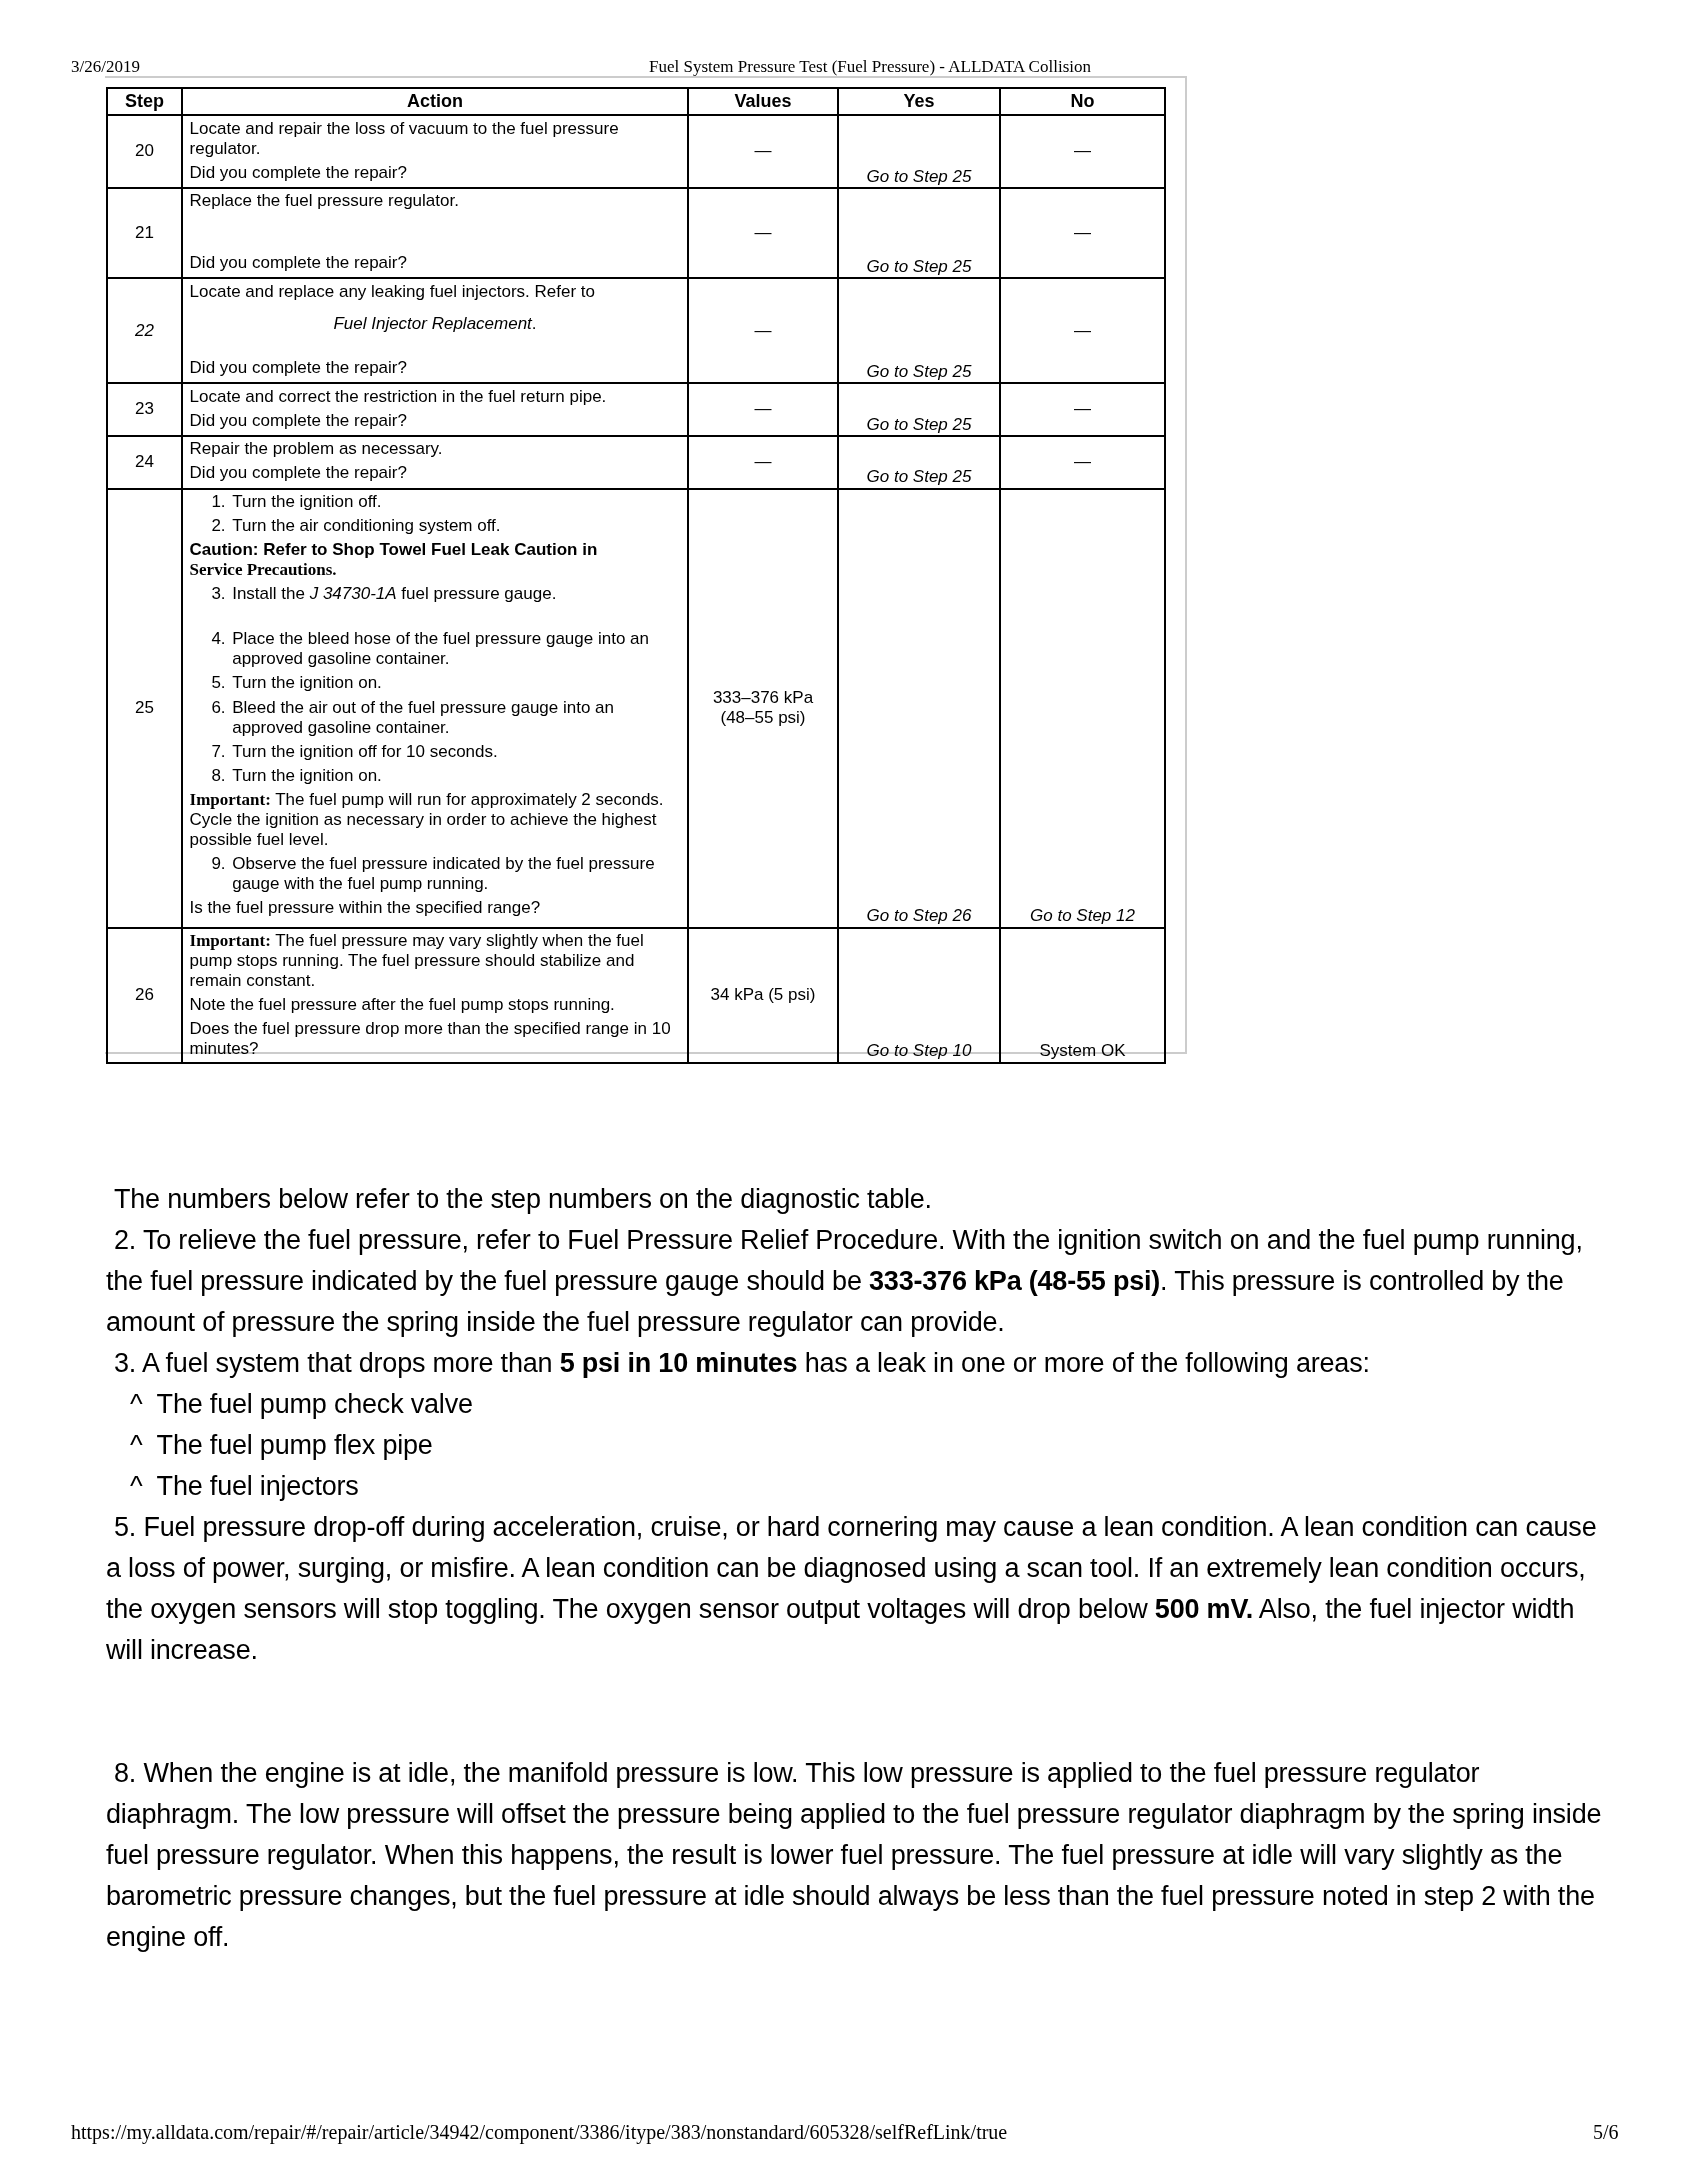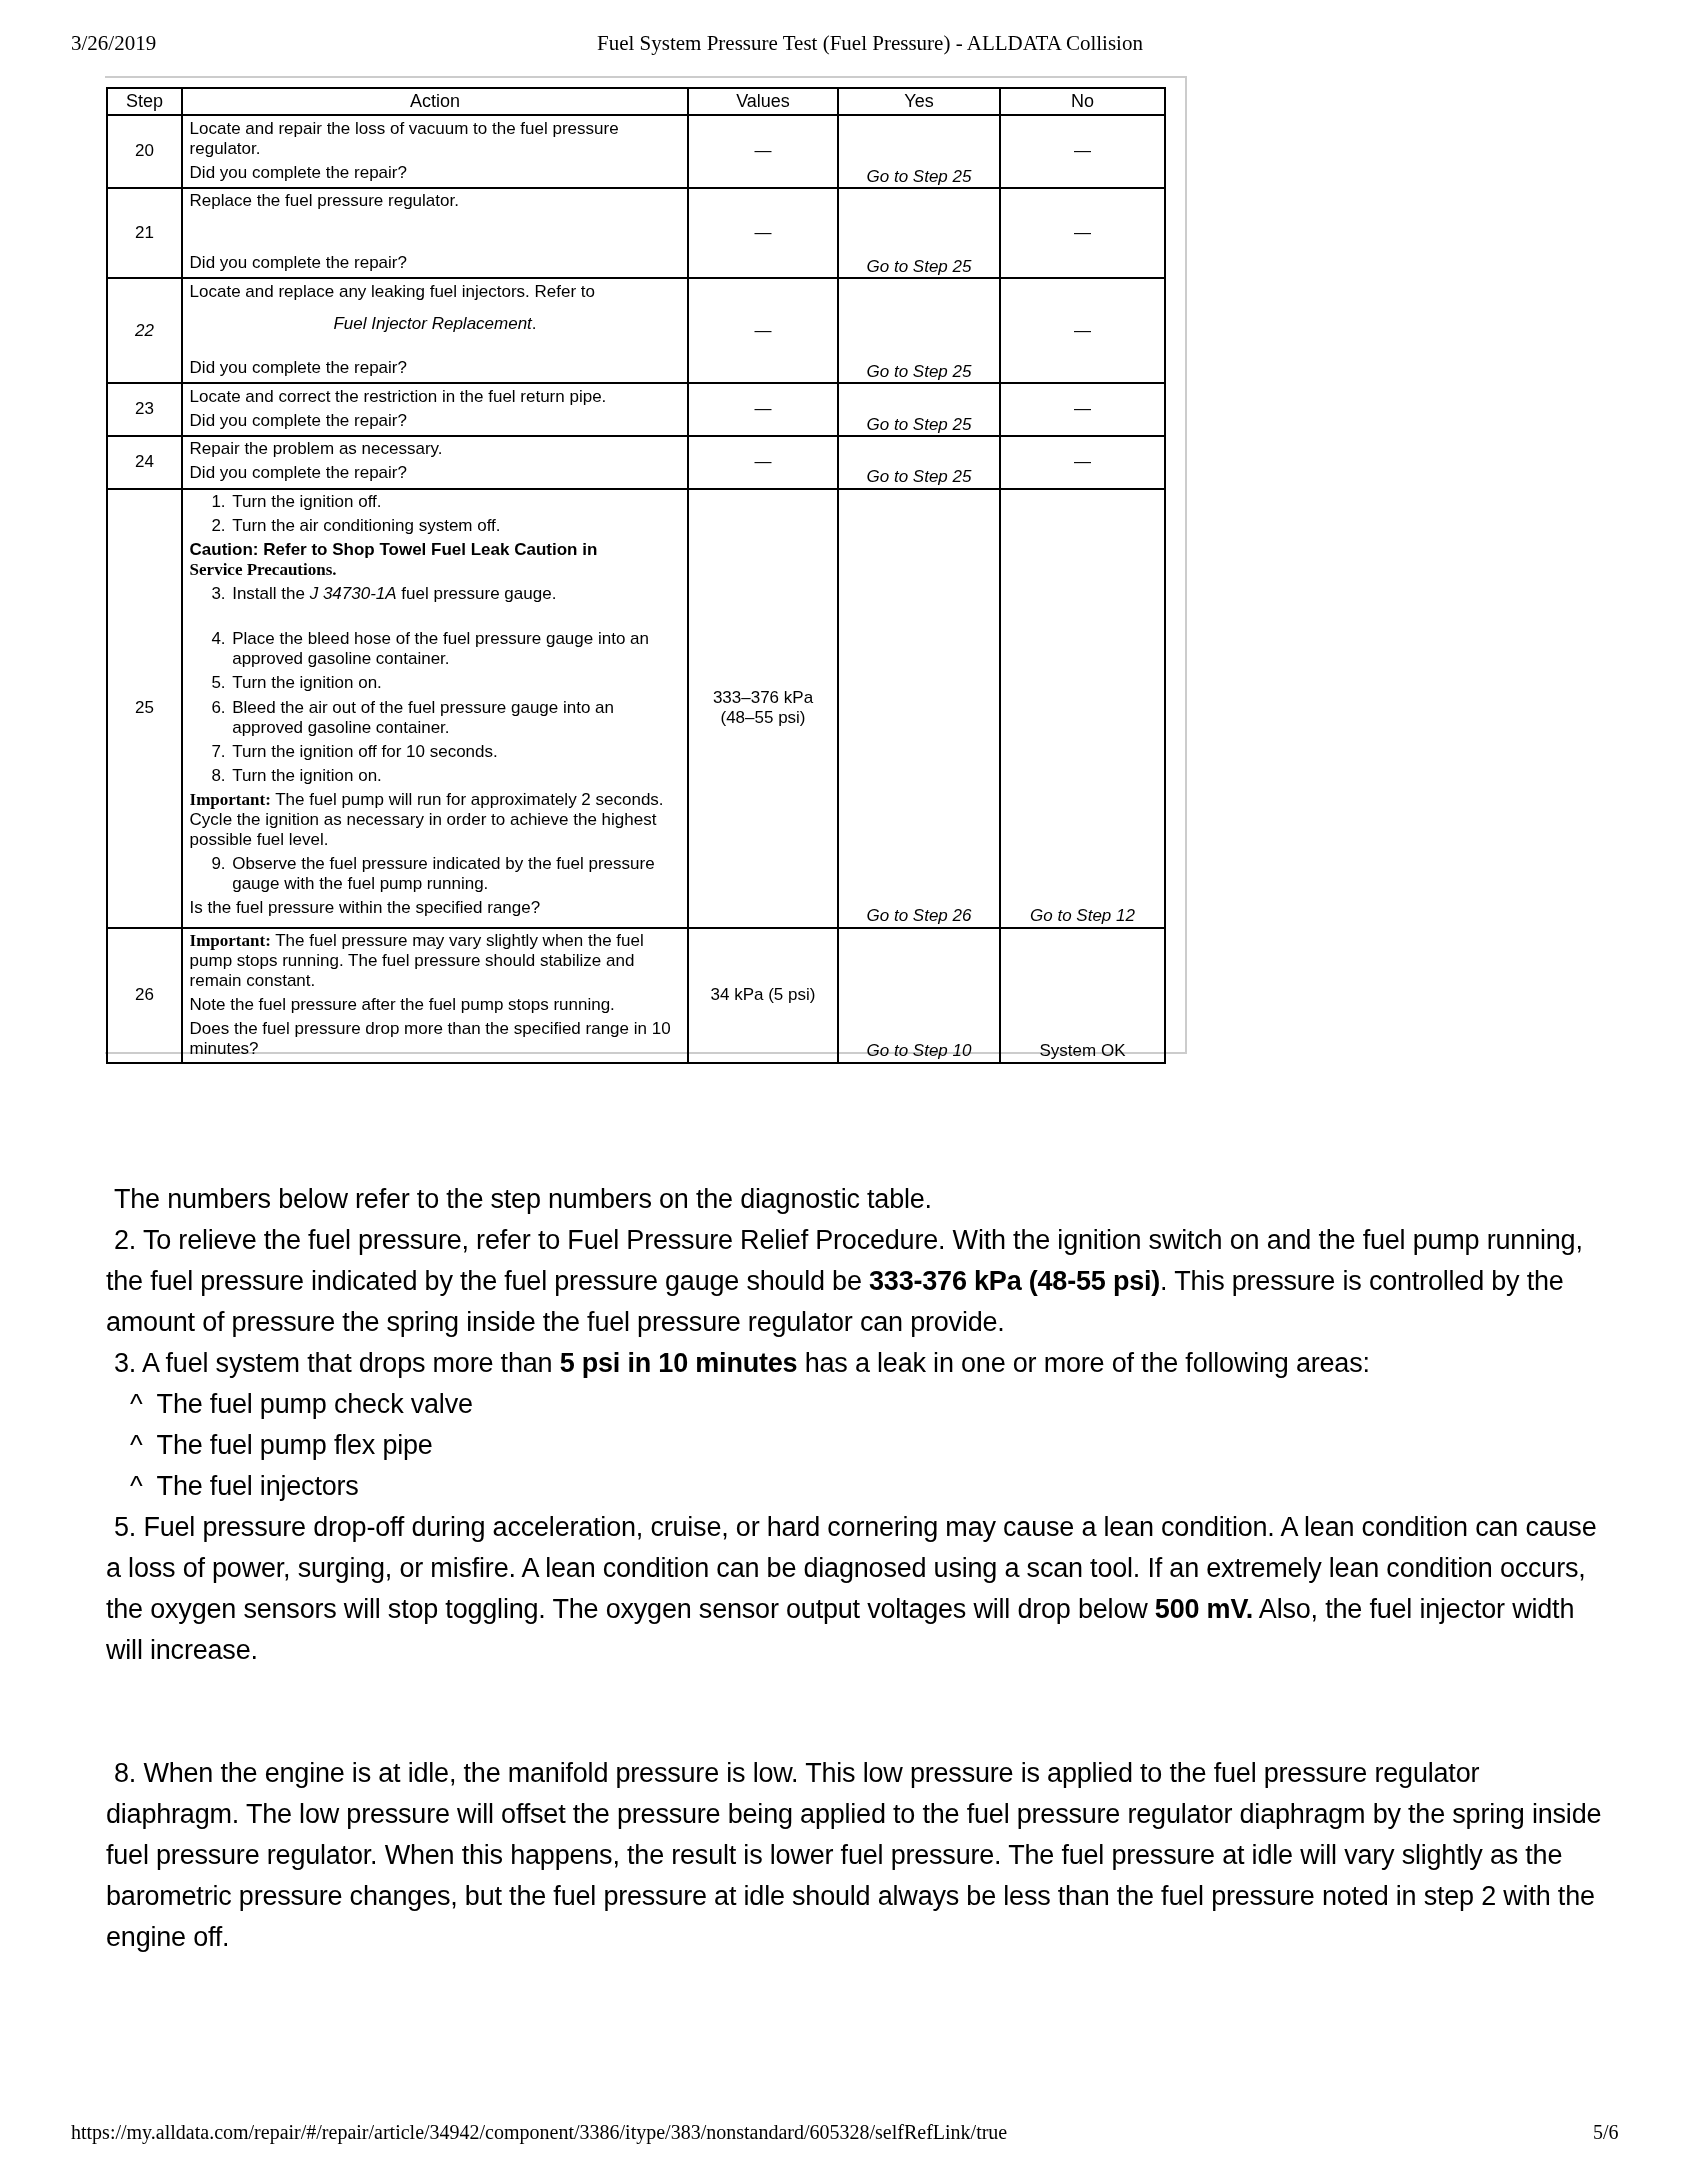--- a/index.html
+++ b/index.html
@@ -1,30 +1,30 @@
 <!DOCTYPE html>
 <html style="font-size:10.6px"><head>
 <meta charset="utf-8">
 <style>
   html, body { margin:0; padding:0; background:#fff; }
   body { width:1687px; height:2183px; position:relative; overflow:hidden; color:#000; }
-  .hdr { position:absolute; top:31px; font-family:"Liberation Serif", serif; font-size:21px; }
+  .hdr { position:absolute; top:57px; font-family:"Liberation Serif", serif; font-size:17px; }
   #hdr-date { left:71px; }
   #hdr-title { left:0; width:1687px; text-align:center; }
   #hdr-title span { margin-left:53px; }
   .ftr { position:absolute; top:2121px; font-family:"Liberation Serif", serif; font-size:20px; }
   #ftr-url { left:71px; }
   #ftr-page { left:1593px; }
 
   .frame { position:absolute; left:105px; top:76px; width:1082px; height:978px;
            border-top:2.6px solid #ccc; border-right:2.6px solid #ccc; border-bottom:2.6px solid #ccc; box-sizing:border-box; }
   table.diag { position:absolute; left:106px; top:87px; width:1059px; border-collapse:collapse;
                font-family:"Liberation Sans", sans-serif; font-size:17px; table-layout:fixed; }
   table.diag th, table.diag td { border:2.6px solid #000; vertical-align:top; padding:0 6.6px; line-height:1.18; }
-  table.diag th { font-weight:normal; font-size:18px; text-align:center; height:25px; vertical-align:middle;border-radius:8px; }
+  table.diag th { font-weight:bold; font-size:18px; text-align:center; height:25px; vertical-align:middle;border-radius:8px; }
   col.c-step { width:75px; } col.c-act { width:506px; } col.c-val { width:150px; } col.c-yes { width:162px; } col.c-no { width:165px; }
   td.step { text-align:center; vertical-align:middle !important; }
   td.val { text-align:center; vertical-align:middle !important; }
   td.yes { text-align:center; vertical-align:bottom !important; font-style:italic; padding-bottom:0; }
   td.no { text-align:center; vertical-align:middle !important; }
   td.no.bottom { vertical-align:bottom !important; }
   .yes-it { font-style:italic; }
   .act p { margin:2.6px 0 4px 0; }
   .act .num { padding-left:16px; text-indent:0px; display:flex; margin:2.6px 0 4px 0; }
   .act .num .n { width:20px; flex:none; text-align:right; margin-right:6.6px; }

